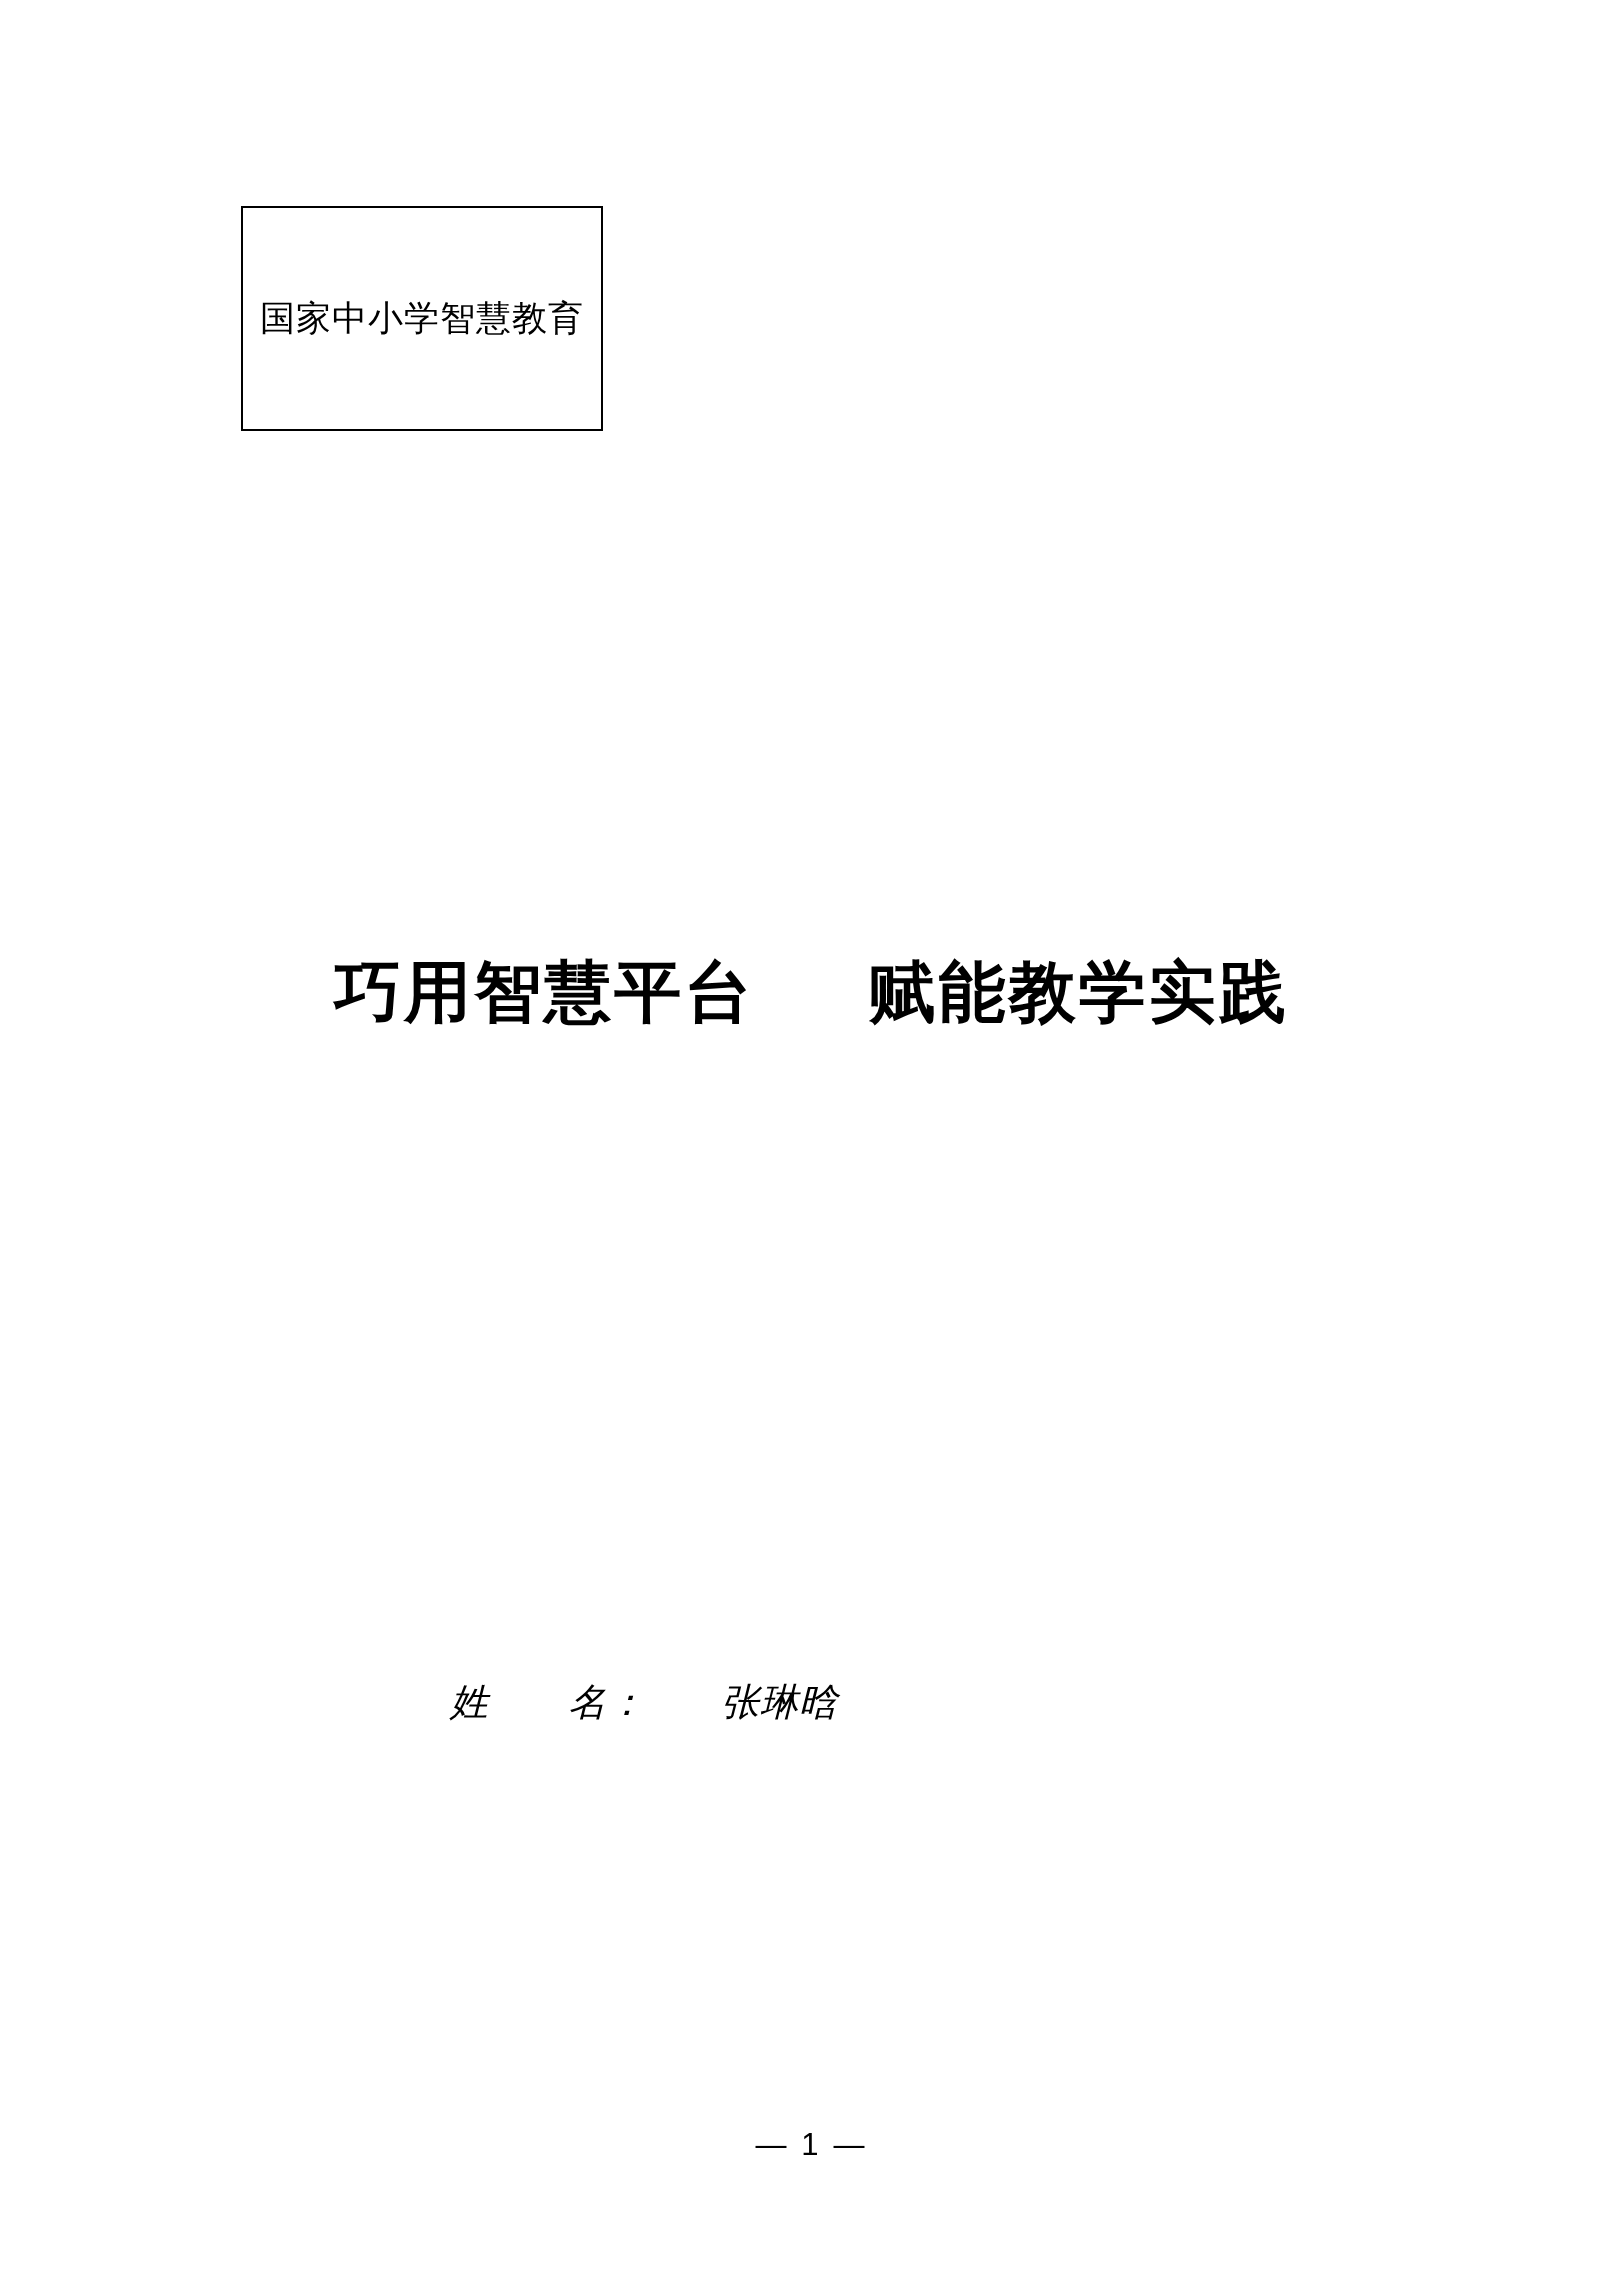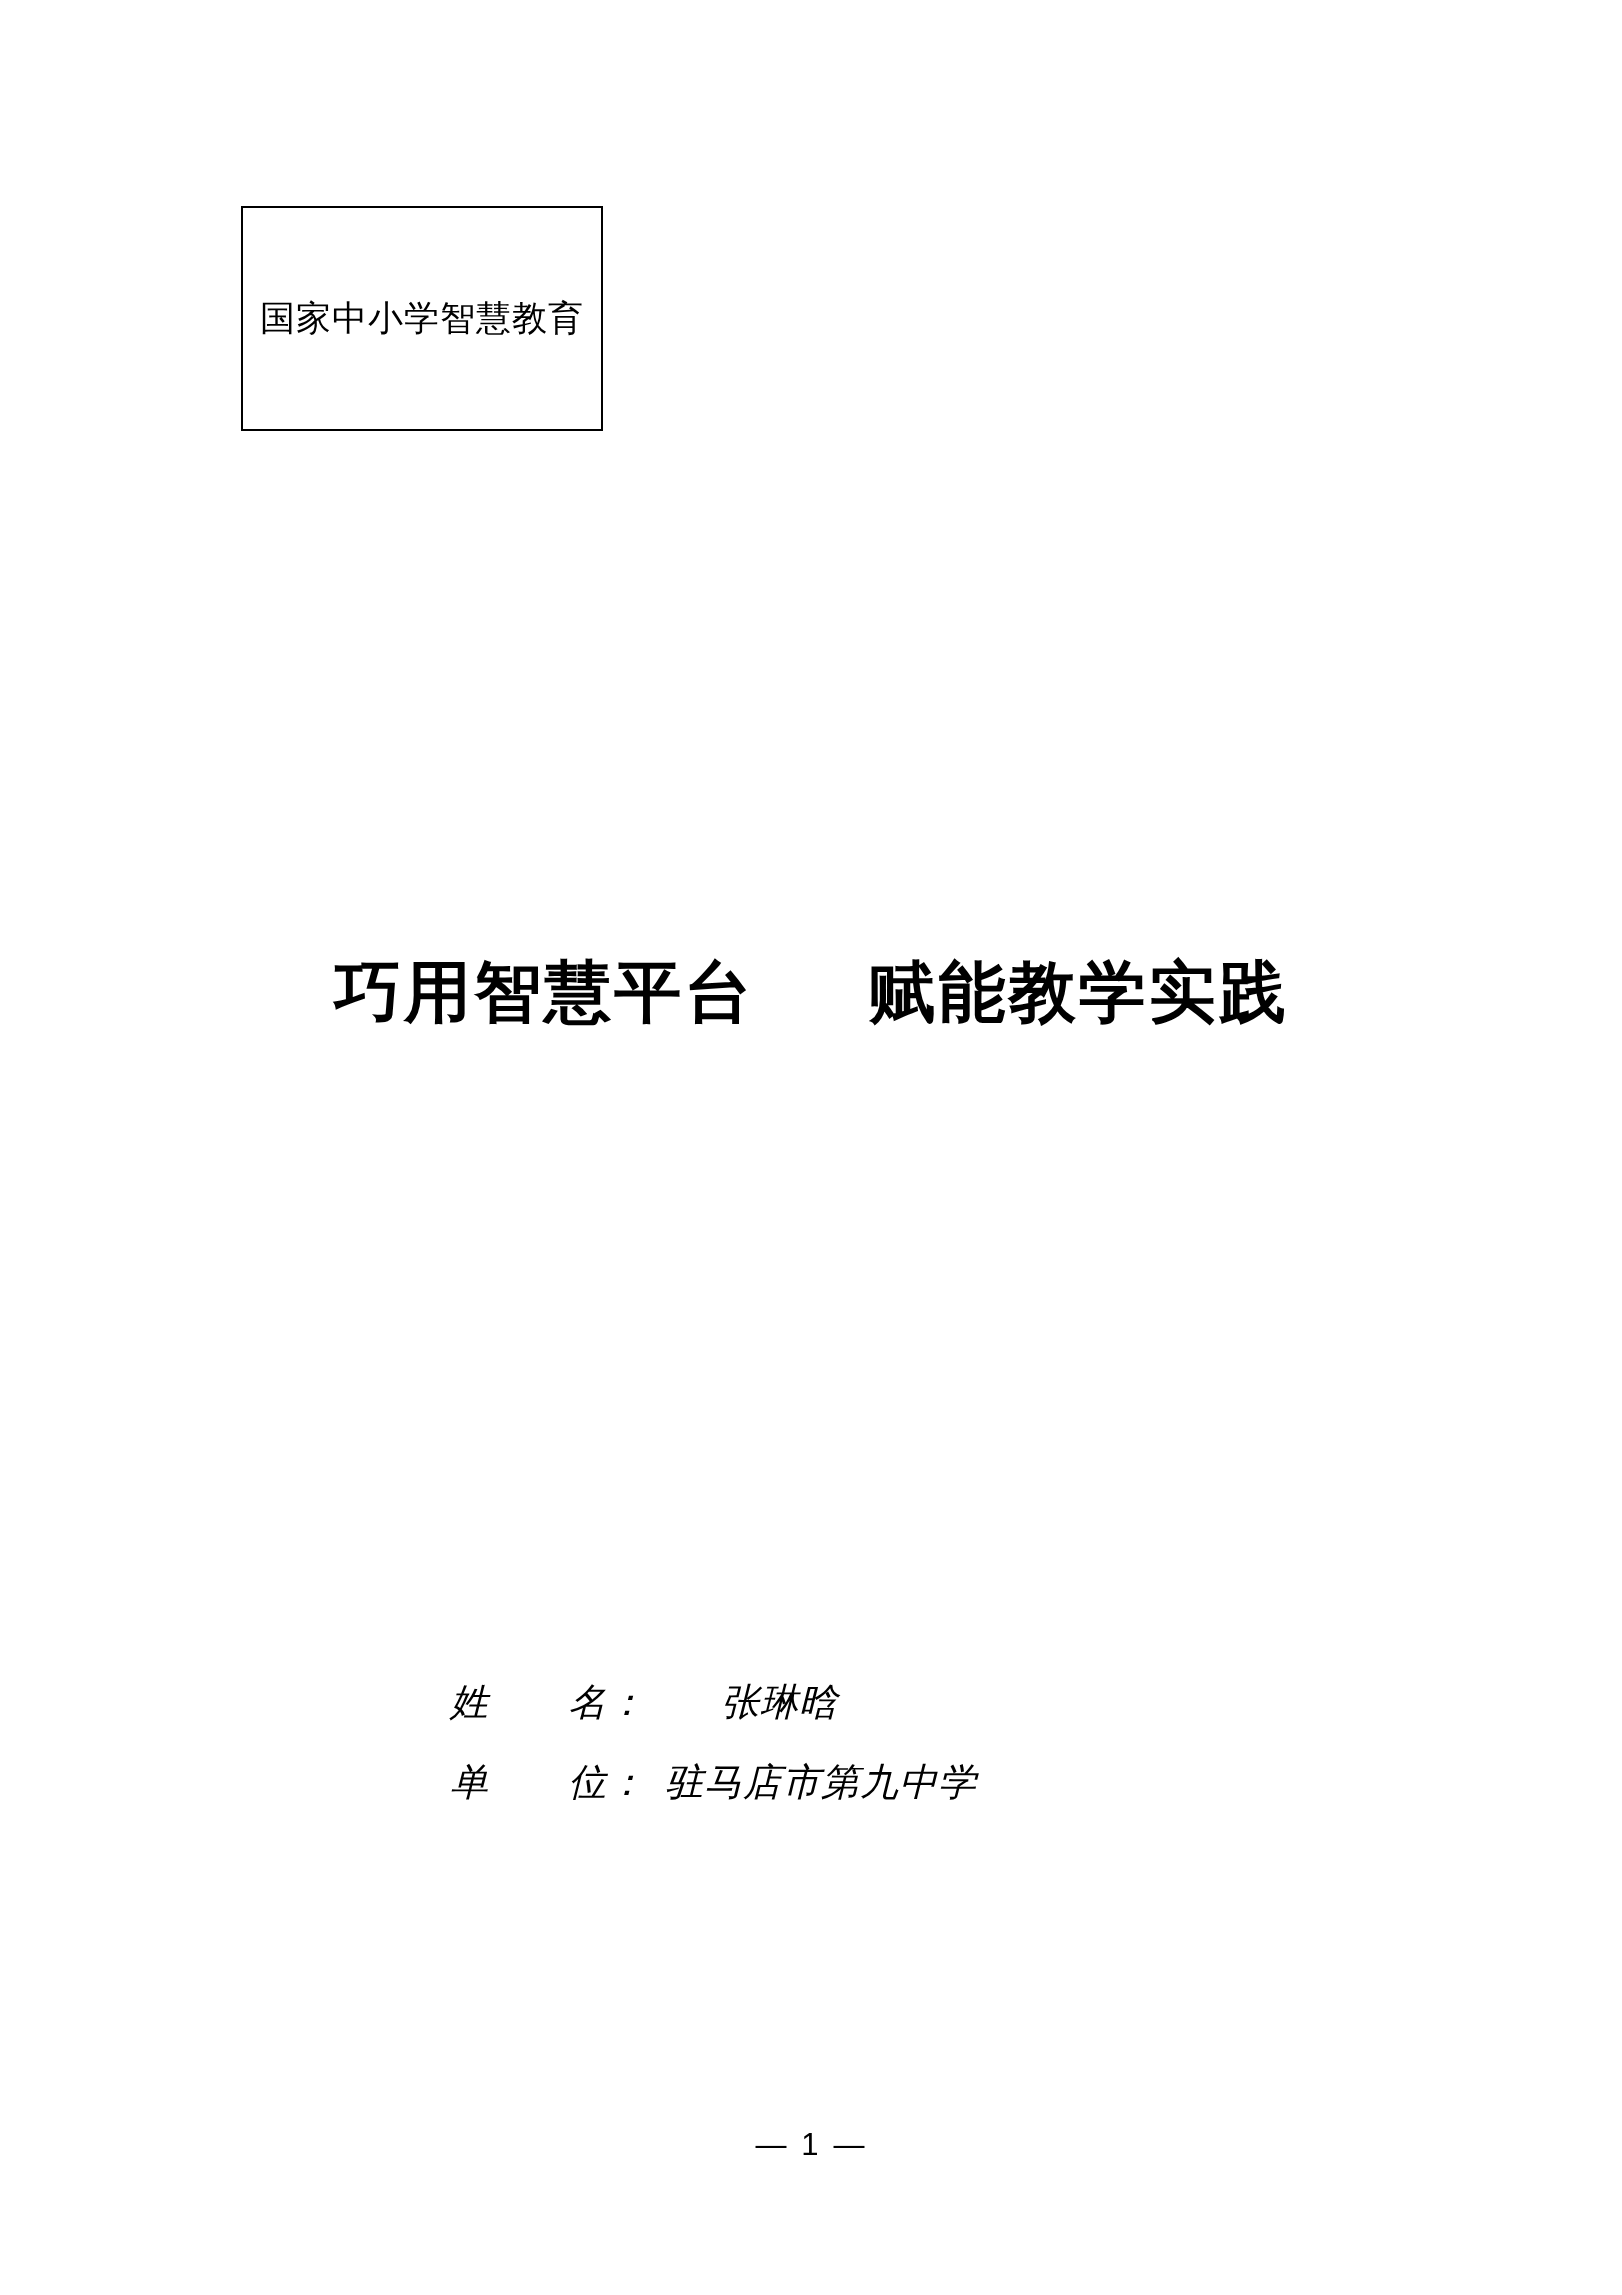--- a/index.html
+++ b/index.html
@@ -124,26 +124,18 @@
 
   <div class="info-block">
     <div class="info-row">
       <span class="info-label">
         <span>姓</span>
         <span class="spacer"></span>
         <span>名：</span>
       </span>
       <span class="info-value indent">张琳晗</span>
     </div>
-    <div class="info-row">
-      <span class="info-label">
-        <span>单</span>
-        <span class="spacer"></span>
-        <span>位：</span>
-      </span>
-      <span class="info-value">驻马店市第九中学</span>
-    </div>
   </div>
 
   <div class="page-number">— 1 —</div>
 
 </div>
 
 
 </body></html>

